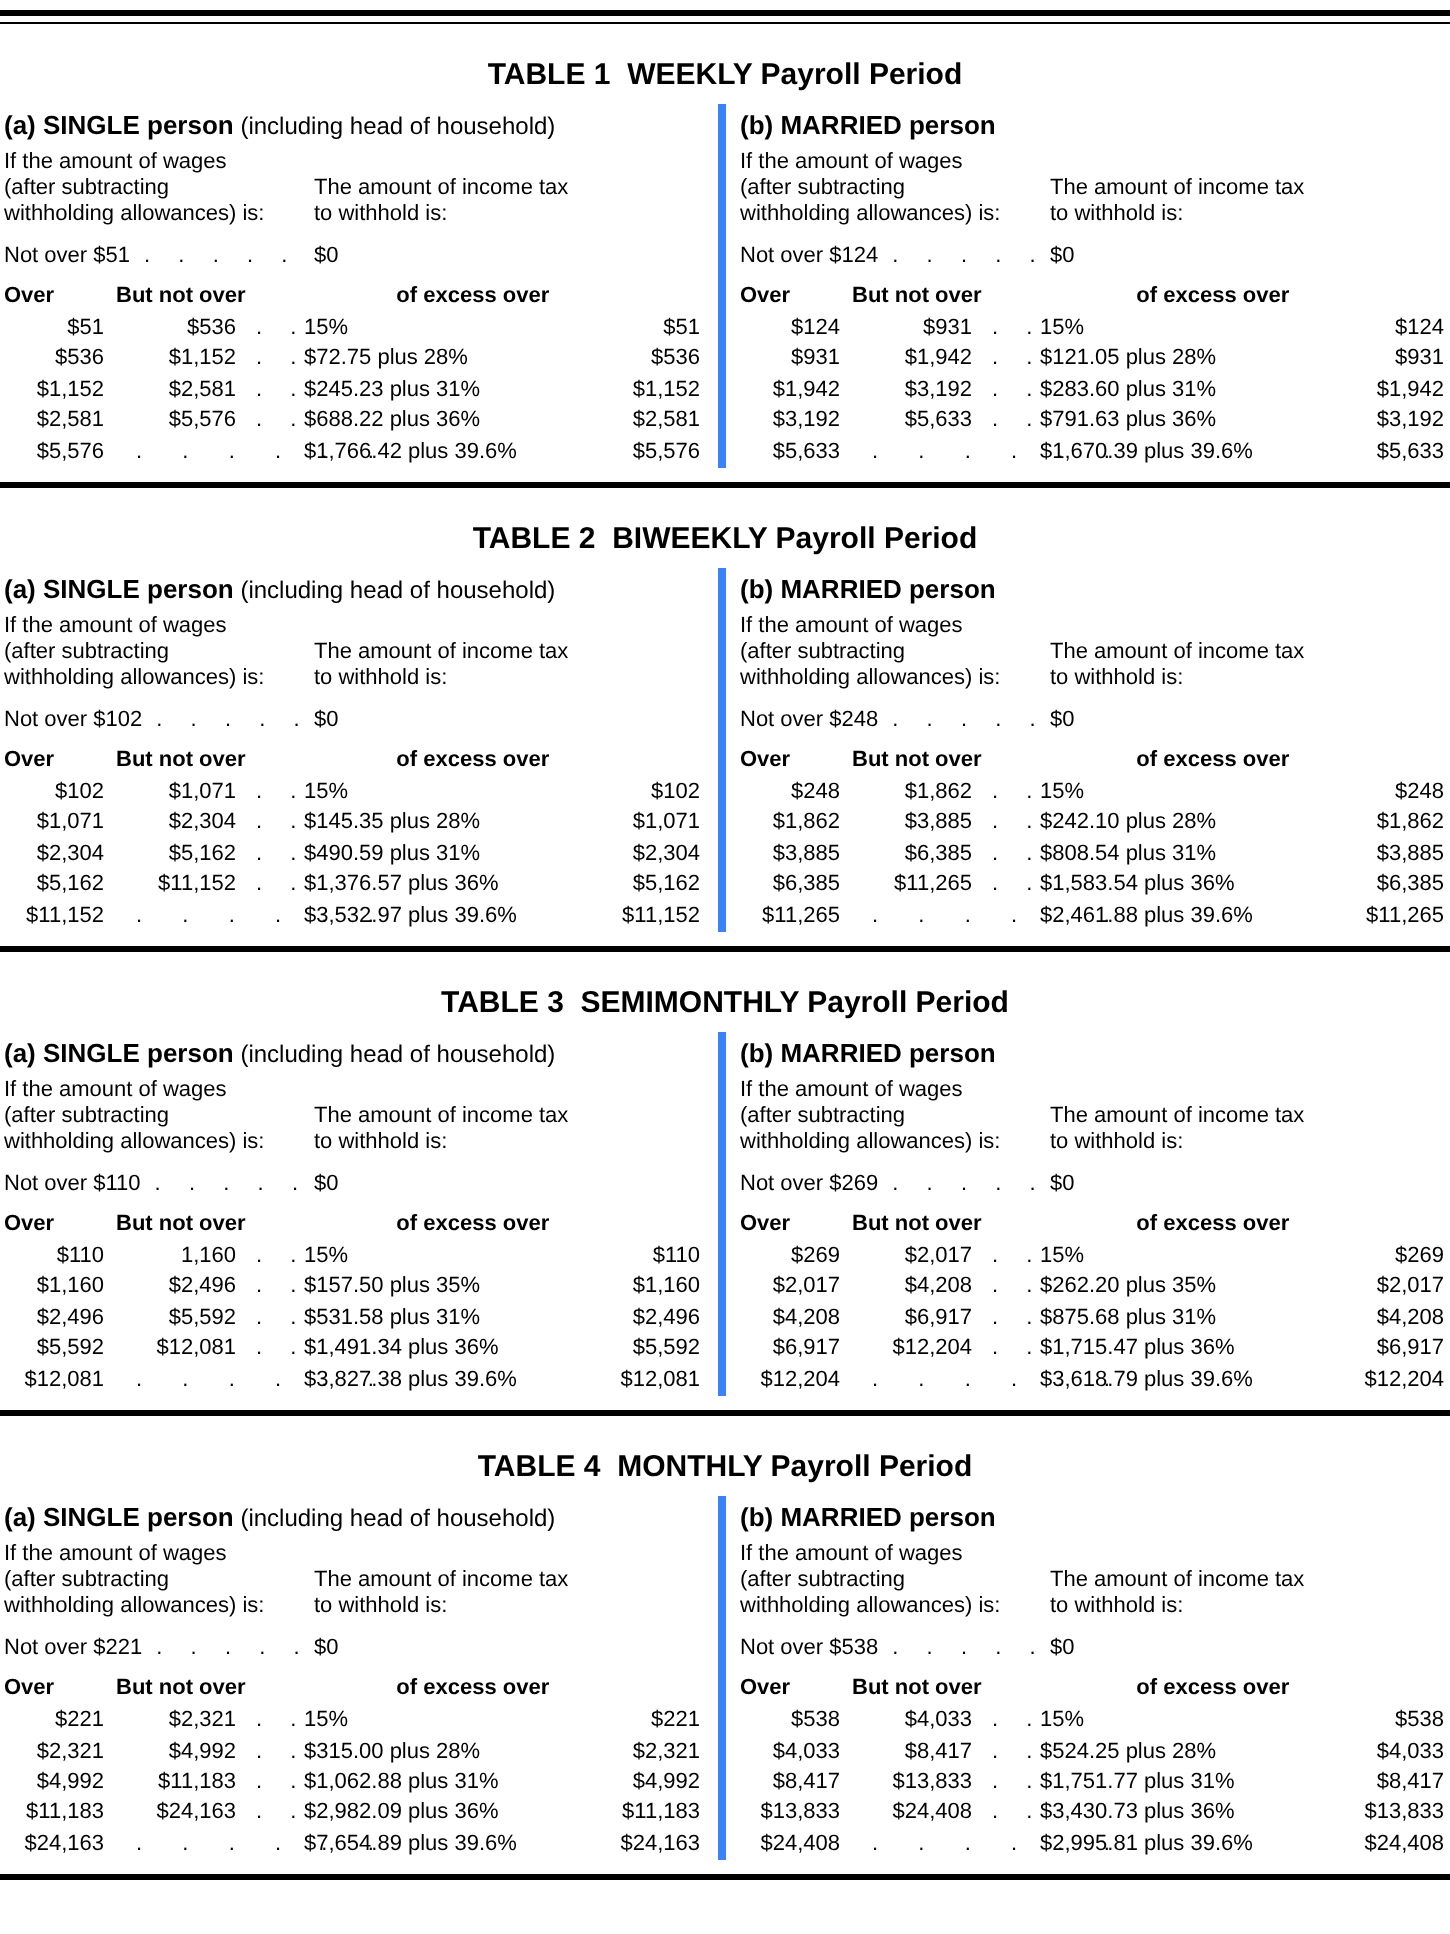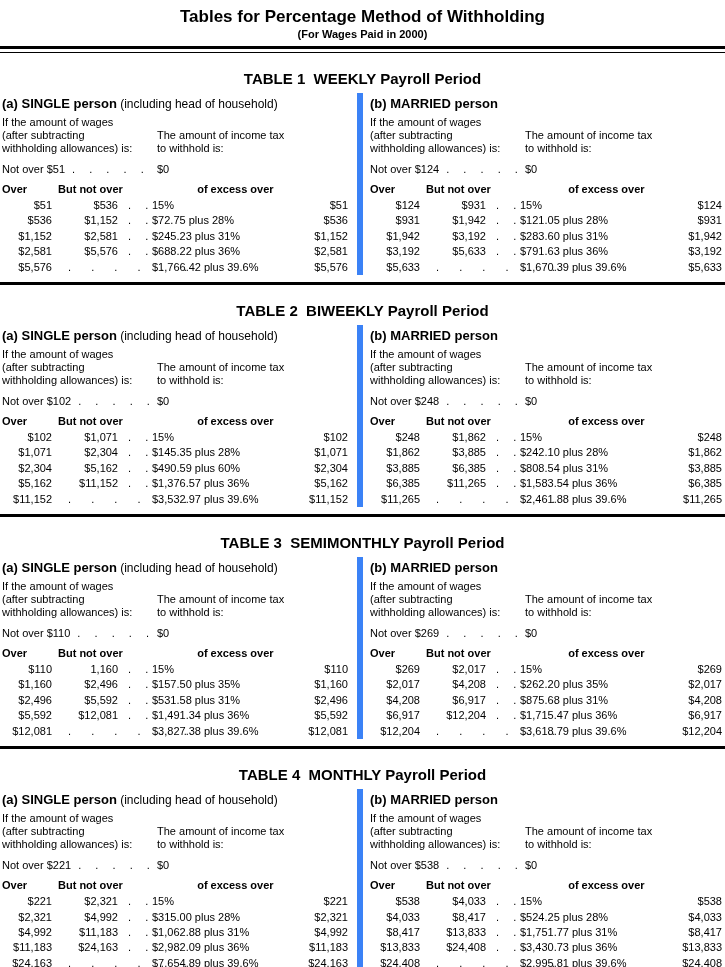--- a/index.html
+++ b/index.html
@@ -7,21 +7,21 @@
   .page{width:725px;box-sizing:border-box;}
   header{text-align:center;padding-top:6px;}
   h1{font-size:17px;margin:0;line-height:21px;font-weight:bold;}
   .subtitle{font-size:11px;font-weight:bold;line-height:14px;}
   .rule-thick{height:3px;background:#000;margin-top:5px;}
   .rule-thin{height:1px;background:#000;margin-top:3px;}
   .table-block{margin-top:14px;}
   .table-title{font-size:15px;font-weight:bold;text-align:center;margin:16px 0 5px 0;line-height:19px;white-space:pre;}
   .columns{display:flex;border-bottom:3px solid #000;padding-bottom:7px;}
   .half{box-sizing:border-box;padding-top:2px;}
-  .half.left{width:363px;border-right:6px solid #3b82f6;padding-left:2px;padding-right:9px;}
+  .half.left{width:363px;border-right:4px solid #3b82f6;padding-left:2px;padding-right:9px;}
   .half.right{flex:1;padding-left:7px;padding-right:3px;}
   .person-heading{line-height:17px;margin-bottom:3px;font-size:12px;}
   .person-heading b{font-size:13px;}
   .desc{display:grid;grid-template-columns:155px 1fr;}
   .desc-line{line-height:13px;}
   .desc-right{padding-top:13px;}
   .notover{display:grid;grid-template-columns:155px 1fr;margin:7px 0 6px 0;line-height:14px;}
   .dots{white-space:pre;word-spacing:4px;}
   .notover .dots{margin-left:7px;}
   .cols-header{display:grid;grid-template-columns:56px auto 1fr;font-weight:bold;line-height:14px;margin-bottom:2px;}
@@ -31,24 +31,20 @@
   .brow .c-butnot{text-align:right;}
   .brow .c-dots{padding-left:10px;white-space:pre;word-spacing:4px;}
   .brow .c-lastdots{grid-column:2/4;padding-left:16px;white-space:pre;word-spacing:7px;}
   .brow .c-tax{text-align:left;}
   .brow .c-excess{text-align:right;}
 </style>
 </head>
 <body>
 
 <div class="page">
-  <header>
-    <h1>Tables for Percentage Method of Withholding</h1>
-    <div class="subtitle">(For Wages Paid in 2000)</div>
-  </header>
   <div class="rule-thick"></div>
   <div class="rule-thin"></div>
   <main id="tables">
       <section class="table-block">
         <h2 class="table-title">TABLE 1  WEEKLY Payroll Period</h2>
         <div class="columns">
           <div class="half left">
             <div class="person-heading"><b>(a) SINGLE person</b> <span>(including head of household)</span></div>
             <div class="desc">
               <div class="desc-left">
@@ -200,21 +196,21 @@
               <span class="c-over">$1,071</span>
               <span class="c-butnot">$2,304</span>
               <span class="c-dots">.  .</span>
               <span class="c-tax">$145.35 plus 28%</span>
               <span class="c-excess">$1,071</span>
             </div>
             <div class="brow">
               <span class="c-over">$2,304</span>
               <span class="c-butnot">$5,162</span>
               <span class="c-dots">.  .</span>
-              <span class="c-tax">$490.59 plus 60%</span>
+              <span class="c-tax">$490.59 plus 31%</span>
               <span class="c-excess">$2,304</span>
             </div>
             <div class="brow">
               <span class="c-over">$5,162</span>
               <span class="c-butnot">$11,152</span>
               <span class="c-dots">.  .</span>
               <span class="c-tax">$1,376.57 plus 36%</span>
               <span class="c-excess">$5,162</span>
             </div>
             <div class="brow">

